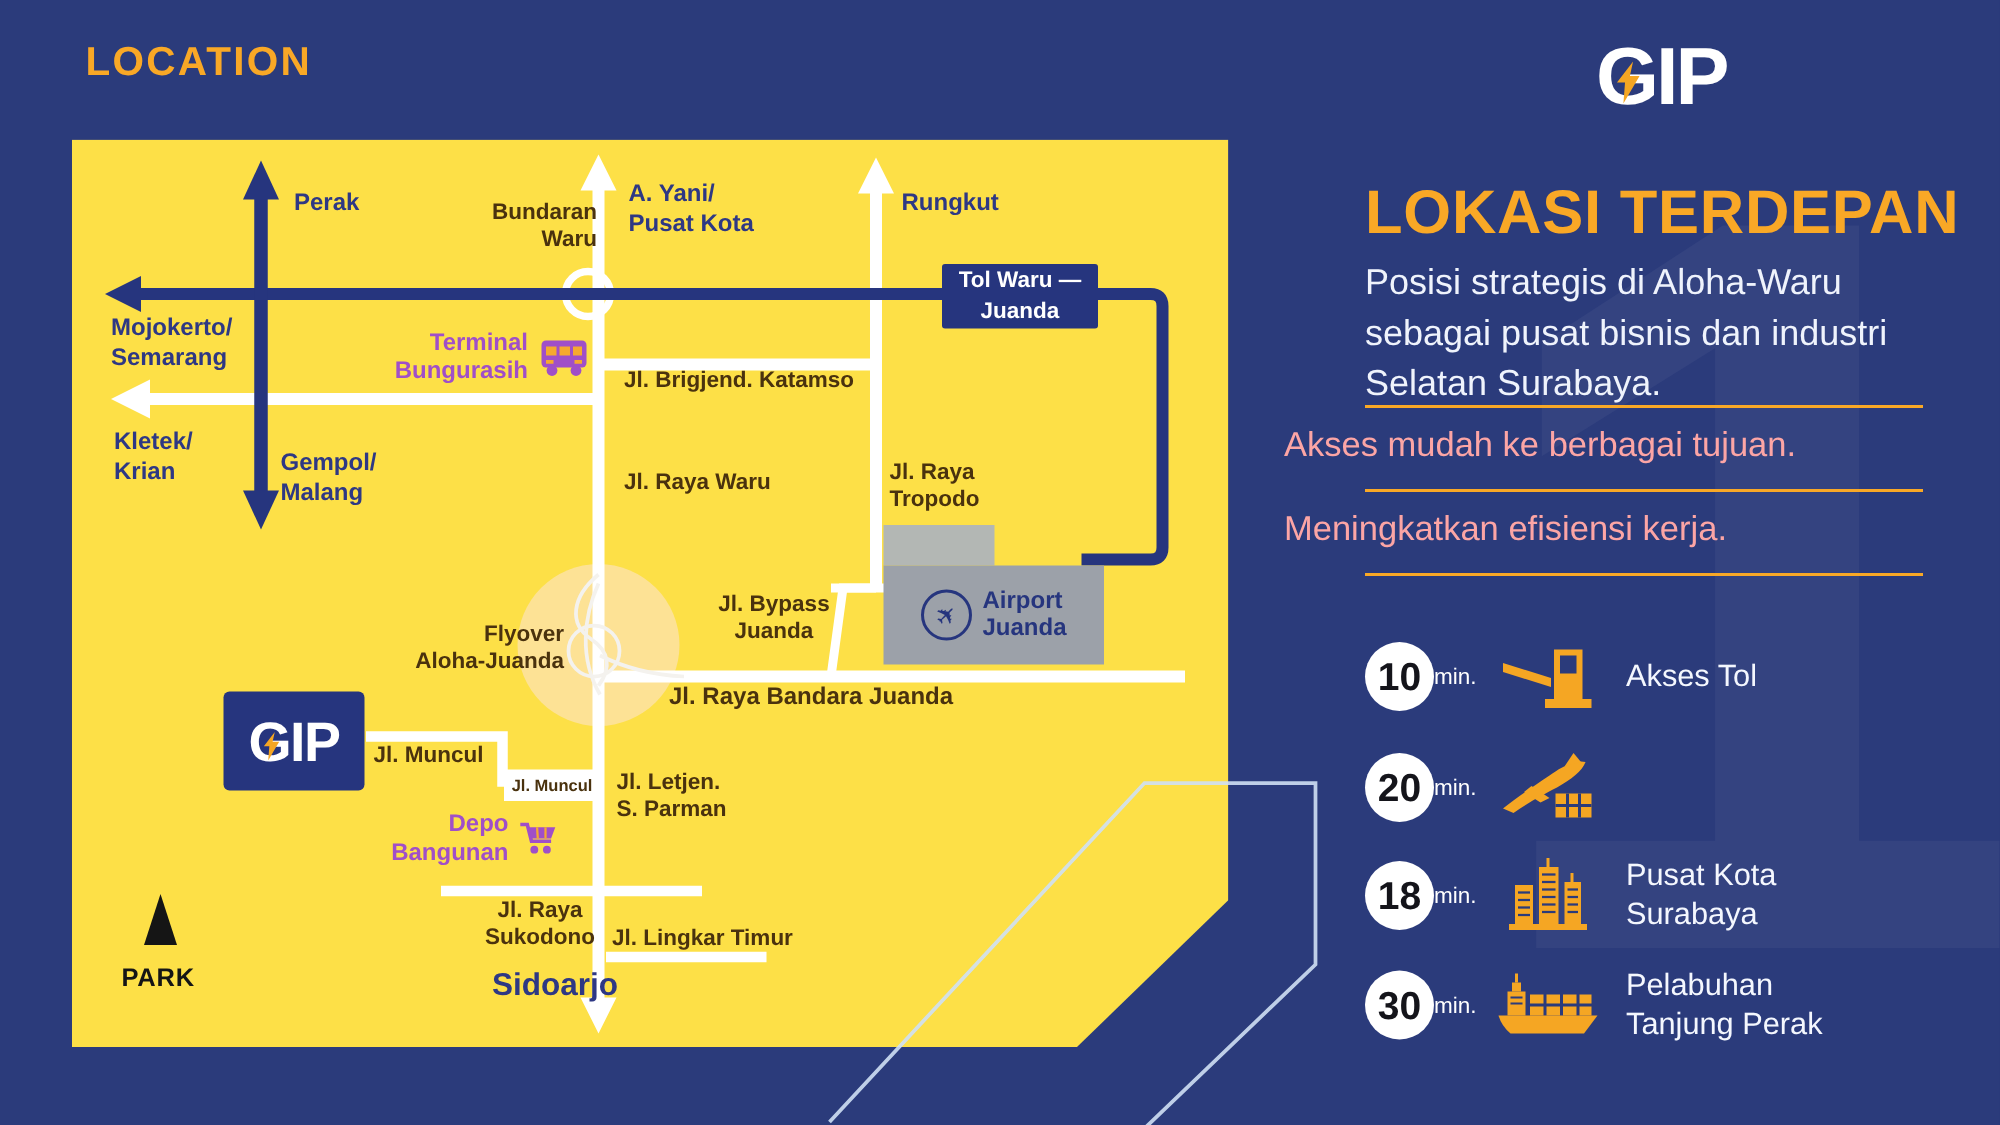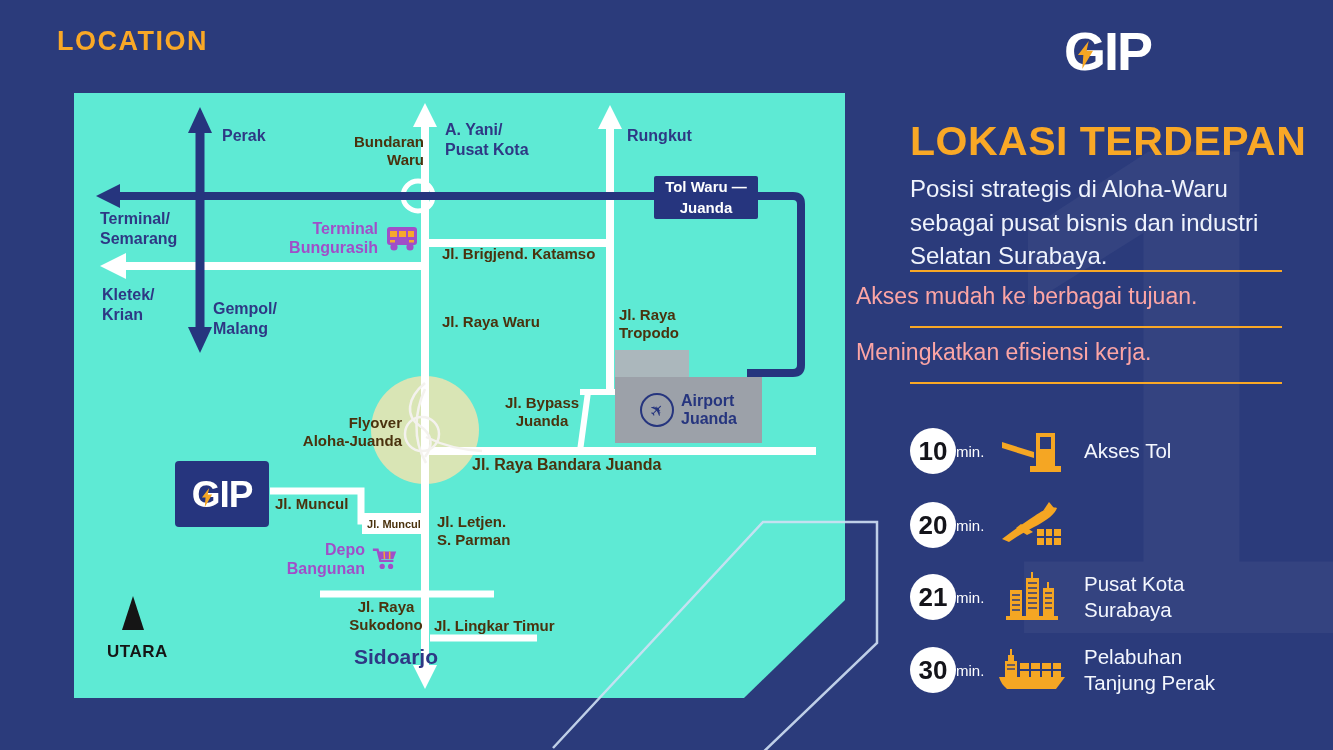--- a/index.html
+++ b/index.html
@@ -18,21 +18,21 @@
   .gip-wordmark{position:relative;color:#fff;font-weight:800;line-height:1;letter-spacing:-2px;}
   .gip-wordmark.big{font-size:54px;}
   .gip-wordmark.small{font-size:37px;letter-spacing:-1px;}
   .gip-bolt{position:absolute;}
   .brand-tagline{
     color:#fff;font-size:14.5px;font-weight:800;letter-spacing:1px;line-height:1.18;
     white-space:pre-line;
   }
   
   .map-panel{
-    left:74px;top:93px;width:771px;height:605px;background:#5eead4;
+    left:48px;top:93px;width:771px;height:605px;background:#fde047;
     clip-path:polygon(0 0,100% 0,100% 83.8%,86.9% 100%,0 100%);
   }
   .map-panel svg.roads{position:absolute;left:0;top:0;z-index:1;}
   .map-label{position:absolute;white-space:pre-line;line-height:1.22;z-index:3;}
   .dest{color:#2E3884;font-weight:700;font-size:16px;}
   .street{color:#4A320E;font-weight:700;font-size:15px;}
   .purple{color:#A04FC8;font-weight:700;font-size:16px;}
   .t-right{text-align:right;}
   .t-center{text-align:center;}
   .toll-badge{
@@ -147,21 +147,21 @@
       <path d="M351,290 C333,305 331,323 346,333 C358,341 360,352 351,364"></path>
       <path d="M352,344 C368,352 386,357 408,358"></path>
       <path d="M351,296 C341,318 338,346 352,370"></path>
     </g>
   </svg>
 
   <div class="map-label dest" style="left:148px;top:33px">Perak</div>
   <div class="map-label dest" style="left:371px;top:27px">A. Yani/
 Pusat Kota</div>
   <div class="map-label dest" style="left:553px;top:33px">Rungkut</div>
-  <div class="map-label dest" style="left:26px;top:116px">Terminal/
+  <div class="map-label dest" style="left:26px;top:116px">Mojokerto/
 Semarang</div>
   <div class="map-label dest" style="left:28px;top:192px">Kletek/
 Krian</div>
   <div class="map-label dest" style="left:139px;top:206px">Gempol/
 Malang</div>
   <div class="map-label dest" style="left:280px;top:551px;font-size:21px">Sidoarjo</div>
 
   <div class="map-label street t-right" style="left:250px;top:40px;width:100px">Bundaran
 Waru</div>
   <div class="map-label street" style="left:368px;top:152px">Jl. Brigjend. Katamso</div>
@@ -223,21 +223,21 @@
       <span>GIP</span>
       <svg class="gip-bolt" style="left:9px;top:12px" width="12" height="19" viewBox="0 0 14 26">
         <polygon points="10,0 0,13 5,13 4,26 14,9 8,9" fill="#F5A623"></polygon>
       </svg>
     </div>
   </div>
 
   <div class="abs muncul-pill">Jl. Muncul</div>
 
   <div class="abs north-triangle"></div>
-  <div class="abs utara-text map-label">UTARA</div>
+  <div class="abs utara-text map-label">PARK</div>
 </div>
 
 <div class="abs rp rp-heading">LOKASI TERDEPAN</div>
 <div class="abs rp rp-intro">Posisi strategis di Aloha-Waru sebagai pusat bisnis dan industri Selatan Surabaya.</div>
 
 <div class="abs rp rp-divider" style="top:270px"></div>
 <div class="abs rp rp-point" style="top:283px">Akses mudah ke berbagai tujuan.</div>
 <div class="abs rp rp-divider" style="top:326px"></div>
 <div class="abs rp rp-point" style="top:339px">Meningkatkan efisiensi kerja.</div>
 <div class="abs rp rp-divider" style="top:382px"></div>
@@ -292,21 +292,21 @@
           <line x1="28" y1="26" x2="37" y2="26"></line>
           <line x1="28" y1="31" x2="37" y2="31"></line>
           <line x1="28" y1="36" x2="37" y2="36"></line>
         <line x1="45" y1="21" x2="52" y2="21"></line>
           <line x1="45" y1="26" x2="52" y2="26"></line>
           <line x1="45" y1="31" x2="52" y2="31"></line>
           <line x1="45" y1="36" x2="52" y2="36"></line>
       </g>
     </svg>
   </div>
-  <div class="min-circle" style="order:1">21</div>
+  <div class="min-circle" style="order:1">18</div>
   <div class="min-unit" style="order:2">min.</div>
   <div class="row-label" style="order:4">Pusat Kota
 Surabaya</div>
 </div>
 
 <div class="abs rp rp-row" style="top:642px">
   <div class="min-circle">30</div>
   <div class="min-unit">min.</div>
   <div class="row-icon">
     <svg width="74" height="48" viewBox="0 0 74 48">

